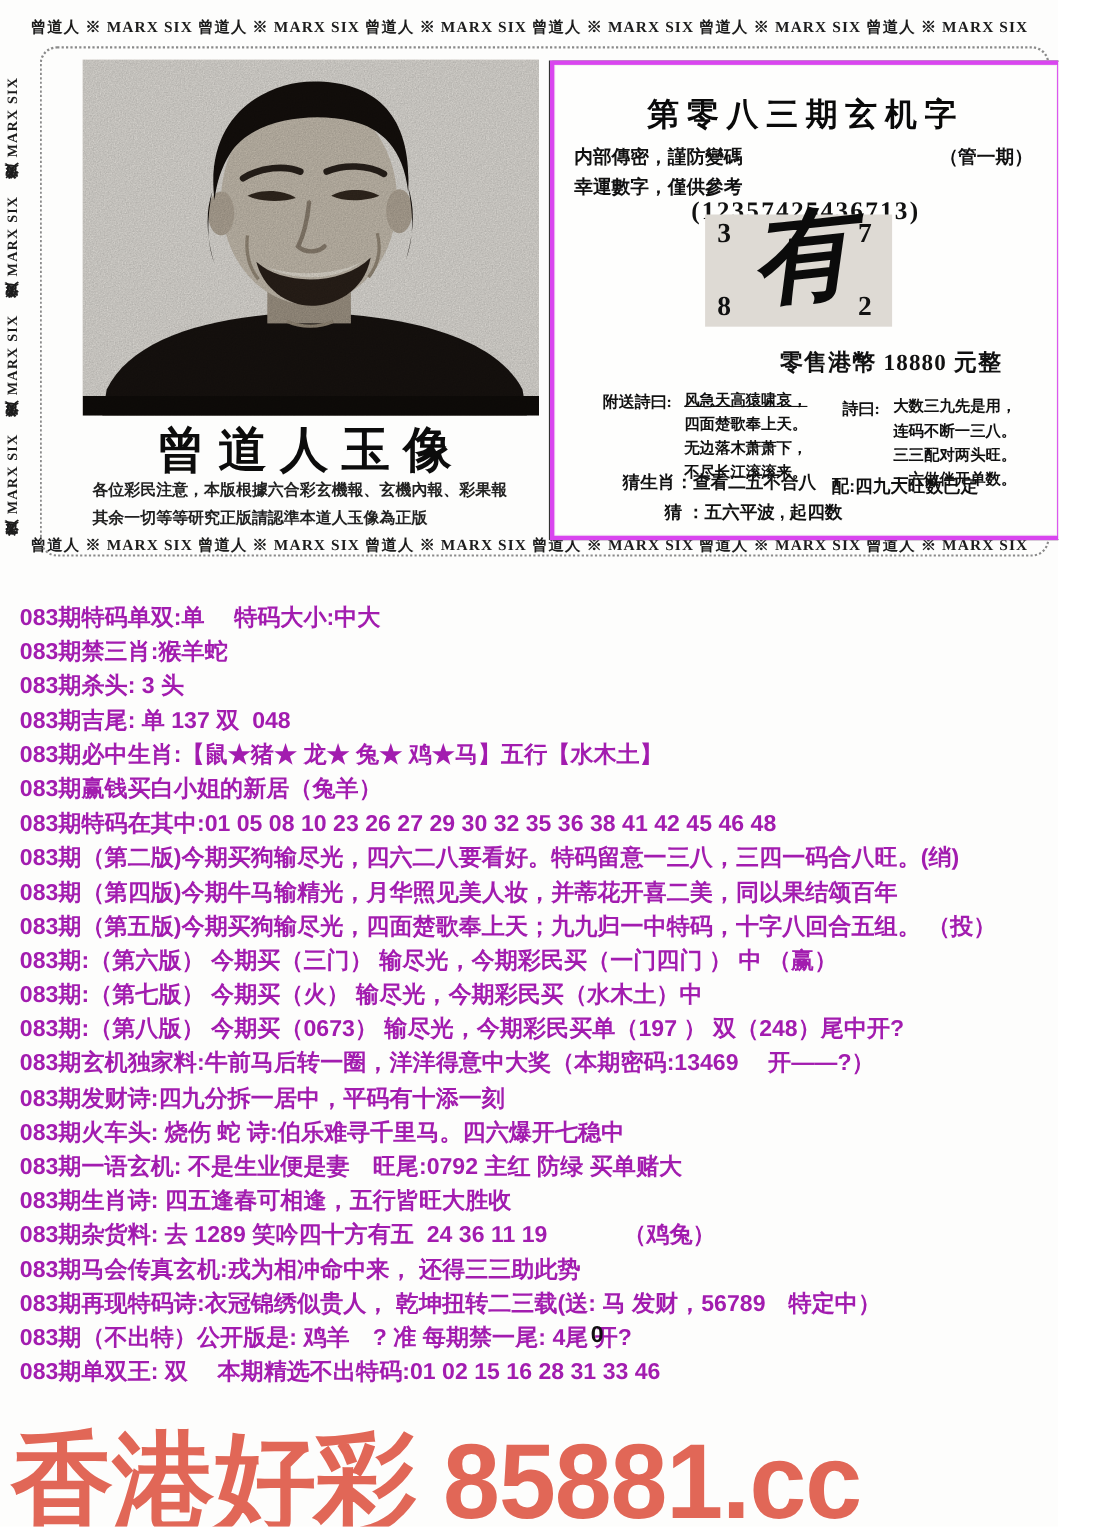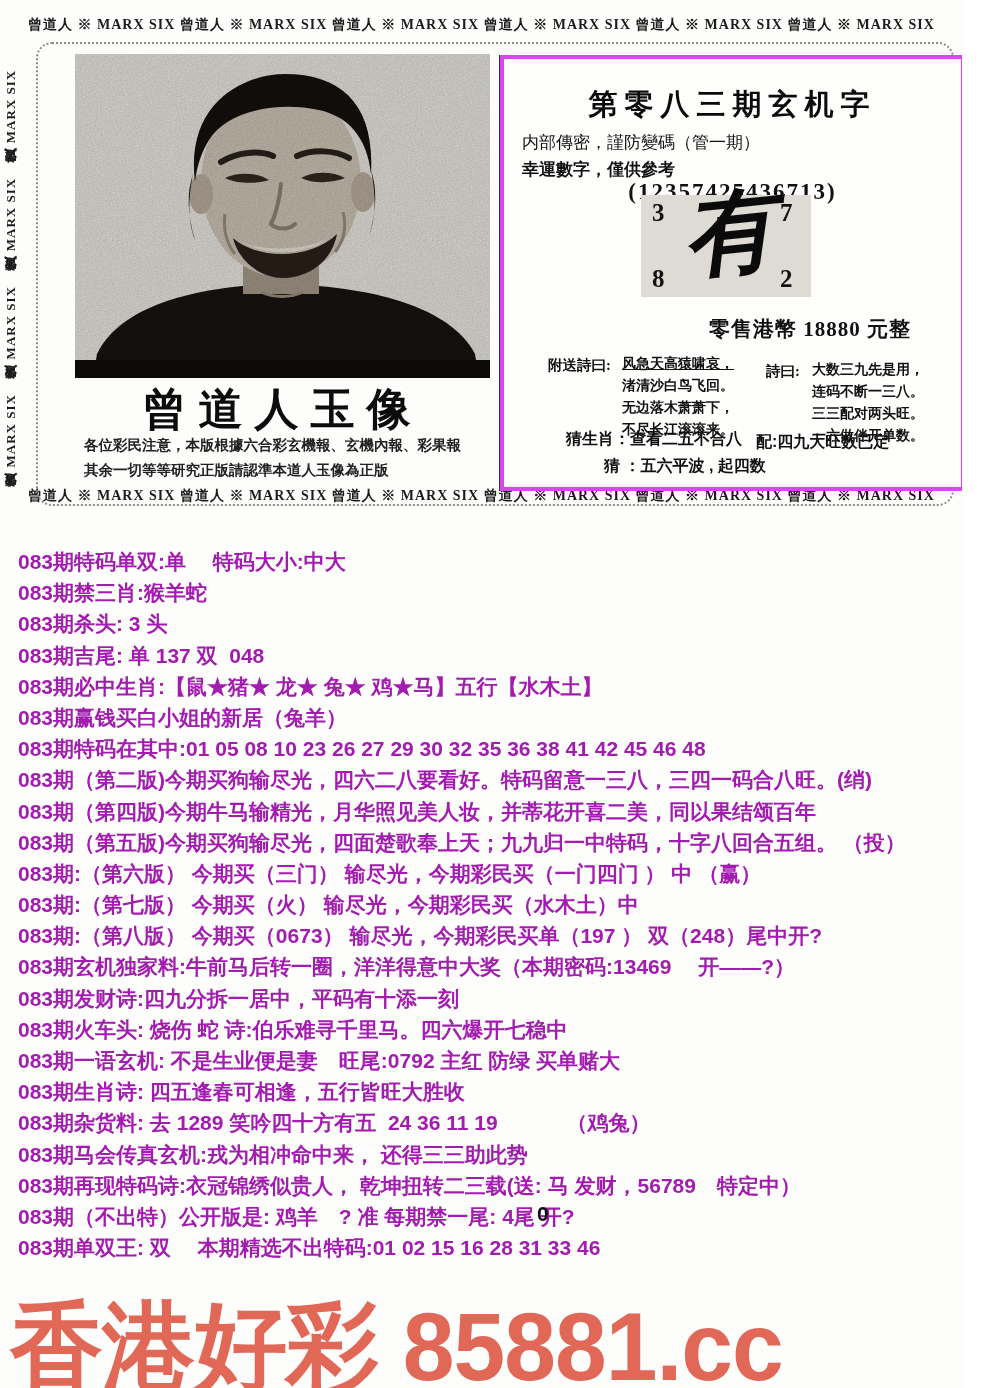--- a/index.html
+++ b/index.html
@@ -25,22 +25,22 @@
   .pnote{position:absolute;left:84px;width:420px;font-family:"Liberation Serif",serif;font-weight:bold;
          font-size:14.5px;color:#222;white-space:nowrap;}
   .pnote.n1{top:436px;}
   .pnote.n2{top:461px;}
 
   
   .mbox{position:absolute;left:500px;top:55px;width:457px;height:428px;border:4px solid #d946ef;
         box-shadow:inset 0 0 0 1px #f4f4f2, 2px 0 0 #333, -1px 0 0 #333;background:#fefefd;}
   .mbox .title{position:absolute;left:0;top:26px;width:100%;text-align:center;
         font-family:"Liberation Serif",serif;font-weight:bold;font-size:29px;letter-spacing:7px;color:#0a0a0a;}
-  .mbox .subrow{position:absolute;left:18px;right:22px;top:72px;display:flex;
-        font-weight:normal;font-size:17px;}
+  .mbox .subrow{position:absolute;left:18px;right:22px;top:72px;display:flex;justify-content:space-between;
+        font-weight:bold;font-size:17px;}
   .mbox .sub2{position:absolute;left:18px;top:99px;font-weight:bold;font-size:17px;}
   .mbox .lucky{position:absolute;left:0;top:120px;width:100%;text-align:center;
         font-family:"Liberation Serif",serif;font-weight:bold;font-size:23px;letter-spacing:2px;}
   .mbox .charbg{position:absolute;left:137px;top:136px;width:170px;height:102px;background:#dedad4;}
   .mbox .bigchar{position:absolute;left:160px;top:118px;width:130px;text-align:center;
         font-family:"DejaVu Serif",serif;font-style:italic;font-weight:bold;font-size:92px;line-height:110px;
         color:#0b0b0b;transform:rotate(-6deg);}
   .mbox .cnum{position:absolute;font-family:"Liberation Serif",serif;font-weight:bold;font-size:25px;}
   .mbox .cnum.tl{left:148px;top:140px;} .mbox .cnum.tr{left:276px;top:140px;}
   .mbox .cnum.bl{left:148px;top:206px;} .mbox .cnum.br{left:276px;top:206px;}
@@ -132,21 +132,21 @@
     <div class="cnum tl">3</div>
     <div class="cnum tr">7</div>
     <div class="cnum bl">8</div>
     <div class="cnum br">2</div>
     <div class="bigchar">有</div>
 
     <div class="price">零售港幣 18880 元整</div>
 
     <div class="poemlab" style="left:44px;top:297px;">附送詩曰:</div>
     <div class="poemline" style="left:118px;top:296px;text-decoration:underline;">风急天高猿啸哀，</div>
-    <div class="poemline" style="left:118px;top:318px;">渚清沙白鸟飞回。</div>
+    <div class="poemline" style="left:118px;top:318px;">四面楚歌奉上天。</div>
     <div class="poemline" style="left:118px;top:340px;">无边落木萧萧下，</div>
     <div class="poemline" style="left:118px;top:362px;">不尽长江滚滚来。</div>
 
     <div class="poemlab" style="left:262px;top:303px;">詩曰:</div>
     <div class="poemline" style="left:308px;top:302px;">大数三九先是用，</div>
     <div class="poemline" style="left:308px;top:324px;">连码不断一三八。</div>
     <div class="poemline" style="left:308px;top:346px;">三三配对两头旺。</div>
     <div class="poemline" style="left:308px;top:368px;">一六做伴开单数。</div>
 
     <div class="guess1">猜生肖：查看二五不合八</div>

